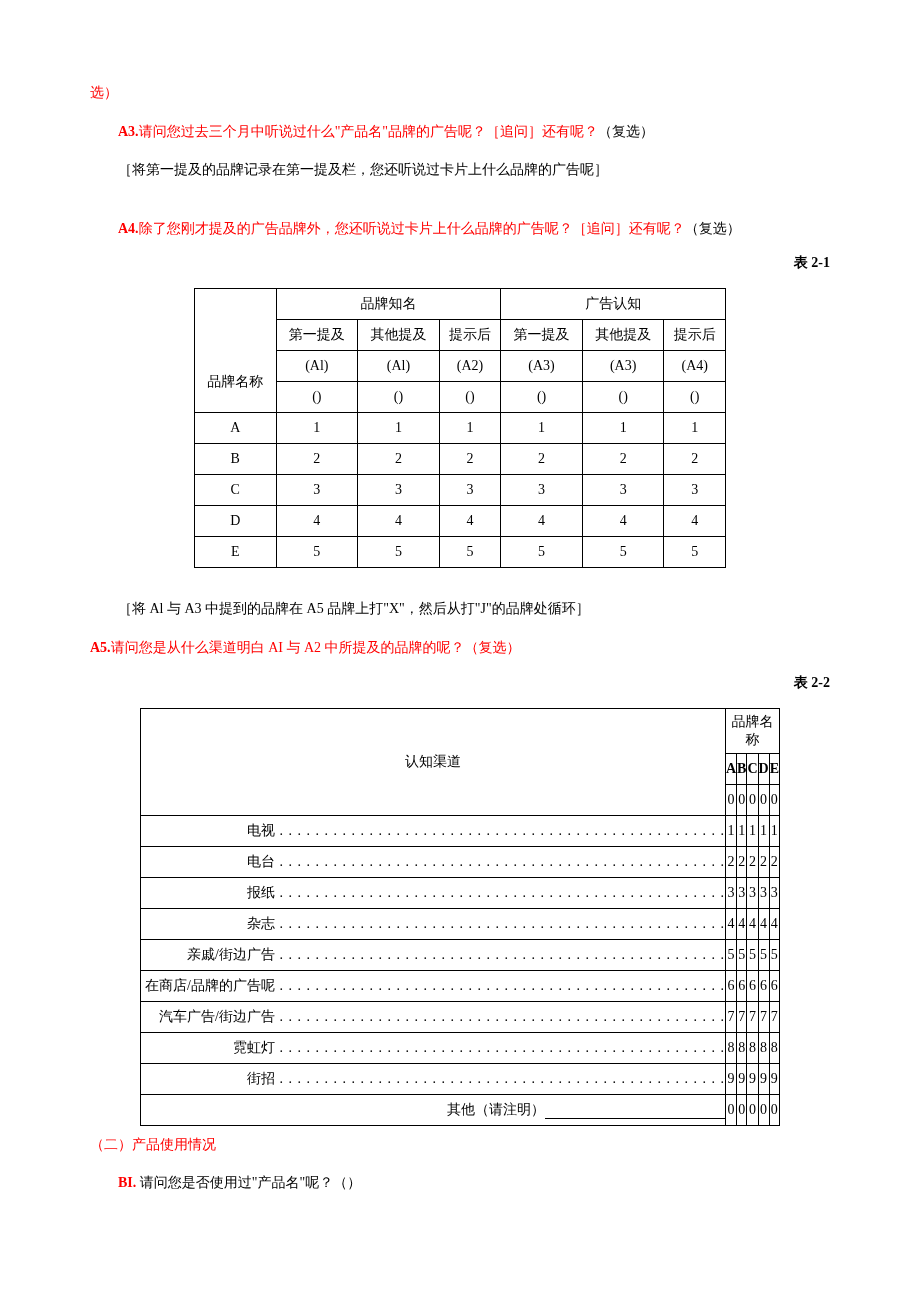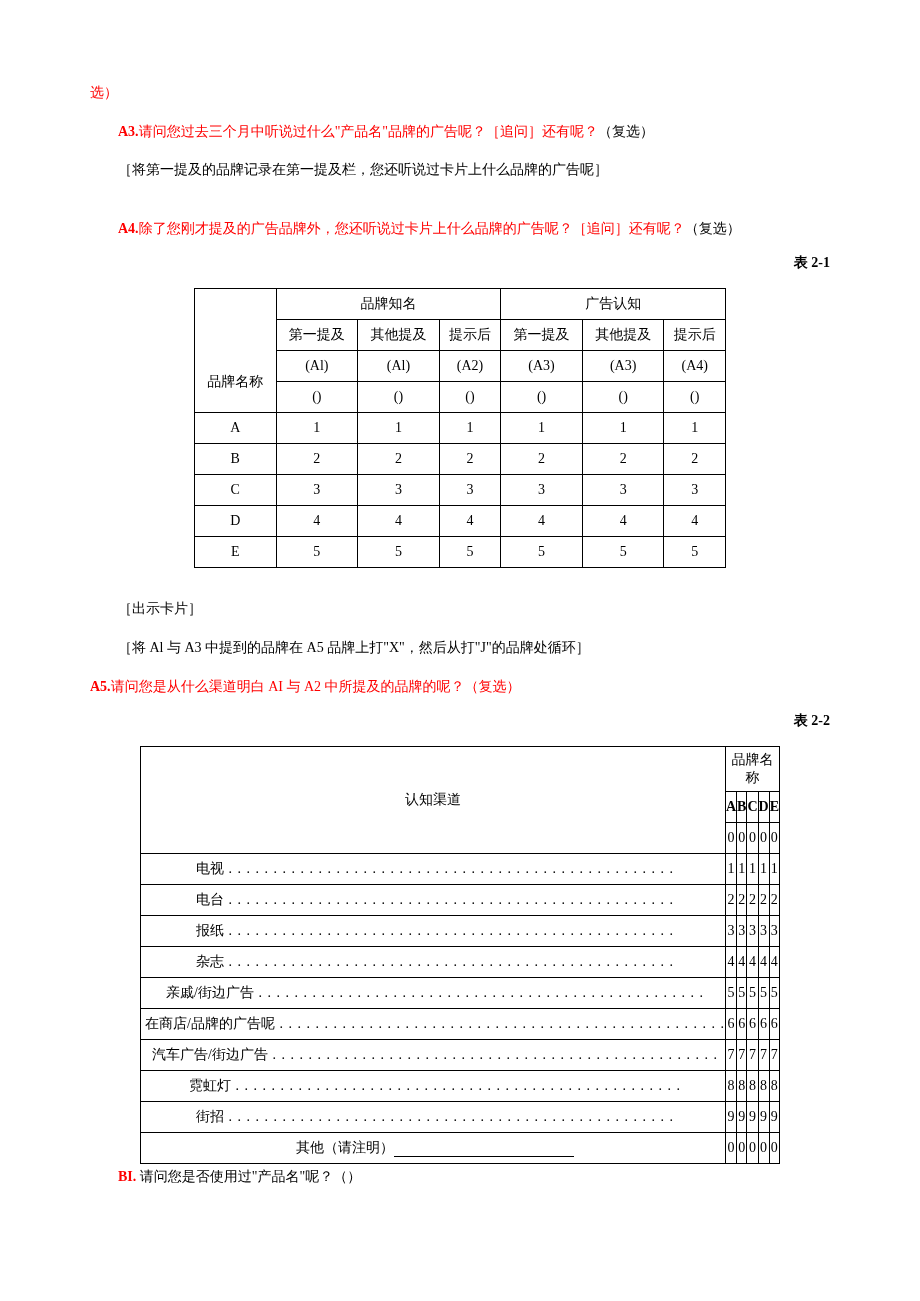--- a/index.html
+++ b/index.html
@@ -31,21 +31,21 @@
   .t2 { width: 600px; }
   .t2 th, .t2 td {
     border: 1px solid #000;
     text-align: center;
     padding: 4px 0;
     font-weight: normal;
     font-size: 14px;
     height: 22px;
   }
   .t2 .channel-cell {
-    text-align: center;
+    text-align: right;
     padding-left: 4px;
     position: relative;
     white-space: nowrap;
     overflow: hidden;
   }
   .t2 .hdr { font-weight: bold; }
   .dots::after {
     content: " . . . . . . . . . . . . . . . . . . . . . . . . . . . . . . . . . . . . . . . . . . . . . . . . . .";
     letter-spacing: 1px;
   }
@@ -152,21 +152,20 @@
           <td>5</td>
           <td>5</td>
           <td>5</td>
           <td>5</td>
           <td>5</td>
           <td>5</td>
         </tr>
       </tbody>
   </table>
 
-  <div class="line indent1">［出示卡片］</div>
   <div class="line indent1">［将 Al 与 A3 中提到的品牌在 A5 品牌上打"X"，然后从打"J"的品牌处循环］</div>
 
   <div class="line red">
     <b>A5.</b><span>请问您是从什么渠道明白 AI 与 A2 中所提及的品牌的呢？（复选）</span>
   </div>
 
   <div class="center">表 2-2</div>
 
   <table class="t2">
     <tbody>
@@ -266,18 +265,19 @@
           <td class="channel-cell"><span>其他（请注明）</span><span class="underline"></span></td>
           <td>0</td>
           <td>0</td>
           <td>0</td>
           <td>0</td>
           <td>0</td>
         </tr>
       </tbody>
   </table>
 
+  <div class="line section-head">（二）产品使用情况</div>
 
   <div class="line indent1">
     <b class="red">BI.</b> <span>请问您是否使用过"产品名"呢？（）</span>
   </div>
 
 </div>
 
 </body></html>

